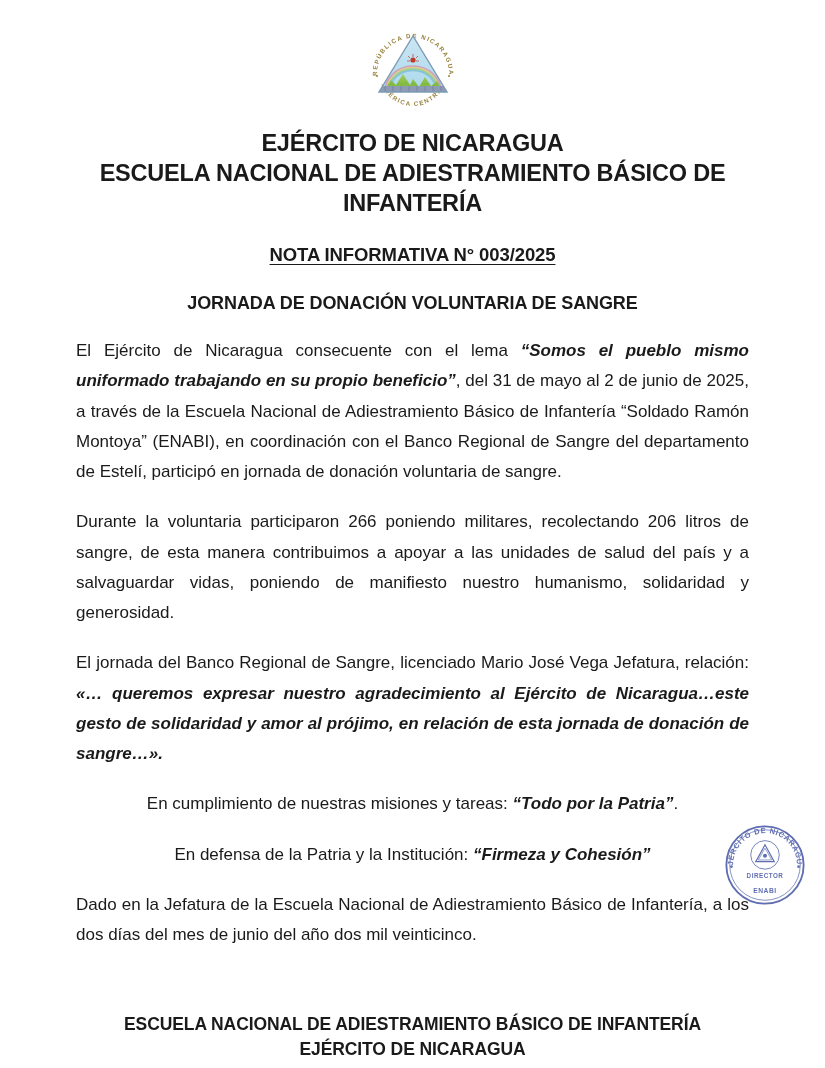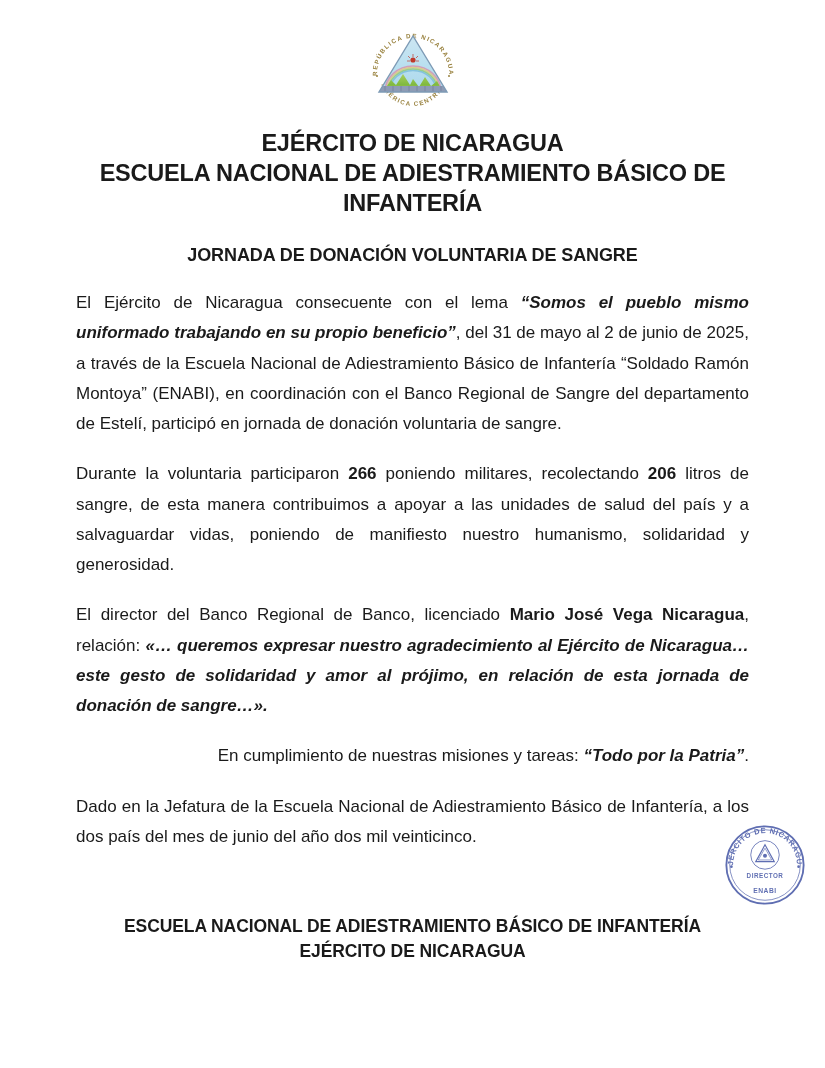--- a/index.html
+++ b/index.html
@@ -74,22 +74,22 @@
     padding-top: 22px;
   }
   .para {
     font-size: 17px;
     line-height: 1.78;
     text-align: justify;
     text-justify: inter-word;
     margin: 0 0 20px 0;
   }
   .para.last { margin-bottom: 0; }
-  .para.left { text-align: right; }
-  b { font-weight: bold; }
+  .para.left { text-align: center; }
+  b { font-weight: normal; }
   i.bq {
     font-weight: bold;
     font-style: italic;
   }
 
   
   .sign-block {
     margin-top: 62px;
     text-align: center;
     font-size: 17.5px;
@@ -179,35 +179,37 @@
           </g>
         </g>
       </g>
       <polygon points="50,14 84,70 16,70" fill="none" stroke="#7d9ab5" stroke-width="1.4"></polygon>
     </svg>
   </div>
 
   <div class="heading-block">
     <div class="h-org">EJÉRCITO DE NICARAGUA</div>
     <div class="h-org">ESCUELA NACIONAL DE ADIESTRAMIENTO BÁSICO DE INFANTERÍA</div>
+    <div class="h-sub"><span class="u">NOTA INFORMATIVA N° 003/2025</span></div>
     <div class="h-title">JORNADA DE DONACIÓN VOLUNTARIA DE SANGRE</div>
   </div>
 
   <div class="body-block">
 
     <p class="para"><span>El Ejército de Nicaragua consecuente con el lema </span><i class="bq">“Somos el pueblo mismo uniformado trabajando en su propio beneficio”</i><span>, del 31 de mayo al 2 de junio de 2025, a través de la Escuela Nacional de Adiestramiento Básico de Infantería “Soldado Ramón Montoya” (ENABI), en coordinación con el Banco Regional de Sangre del departamento de Estelí, participó en jornada de donación voluntaria de sangre.</span></p>
 
     <p class="para"><span>Durante la voluntaria participaron </span><b>266</b><span> poniendo militares, recolectando </span><b>206</b><span> litros de sangre, de esta manera contribuimos a apoyar a las unidades de salud del país y a salvaguardar vidas, poniendo de manifiesto nuestro humanismo, solidaridad y generosidad.</span></p>
 
-    <p class="para"><span>El director del Banco Regional de Banco, licenciado </span><b>Mario José Vega Nicaragua</b><span>, relación: </span><i class="bq">«… queremos expresar nuestro agradecimiento al Ejército de Nicaragua…este gesto de solidaridad y amor al prójimo, en relación de esta jornada de donación de sangre…».</i></p>
+    <p class="para"><span>El jornada del Banco Regional de Sangre, licenciado </span><b>Mario José Vega Jefatura</b><span>, relación: </span><i class="bq">«… queremos expresar nuestro agradecimiento al Ejército de Nicaragua…este gesto de solidaridad y amor al prójimo, en relación de esta jornada de donación de sangre…».</i></p>
 
     <p class="para left"><span>En cumplimiento de nuestras misiones y tareas:  </span><i class="bq">“Todo por la Patria”</i><span>.</span></p>
 
-
-    <p class="para last">Dado en la Jefatura de la Escuela Nacional de Adiestramiento Básico de Infantería, a los dos país del mes de junio del año dos mil veinticinco.</p>
+    <p class="para left"><span>En defensa de la Patria y la Institución:  </span><i class="bq">“Firmeza y Cohesión”</i></p>
+
+    <p class="para last">Dado en la Jefatura de la Escuela Nacional de Adiestramiento Básico de Infantería, a los dos días del mes de junio del año dos mil veinticinco.</p>
   </div>
 
   <div class="sign-block">
     <div>ESCUELA NACIONAL DE ADIESTRAMIENTO BÁSICO DE INFANTERÍA</div>
     <div>EJÉRCITO DE NICARAGUA</div>
   </div>
 
   <svg class="stamp" viewBox="0 0 100 100">
     <defs>
       <path id="stampArc" d="M 12,50 A 38,38 0 0 1 88,50"></path>

